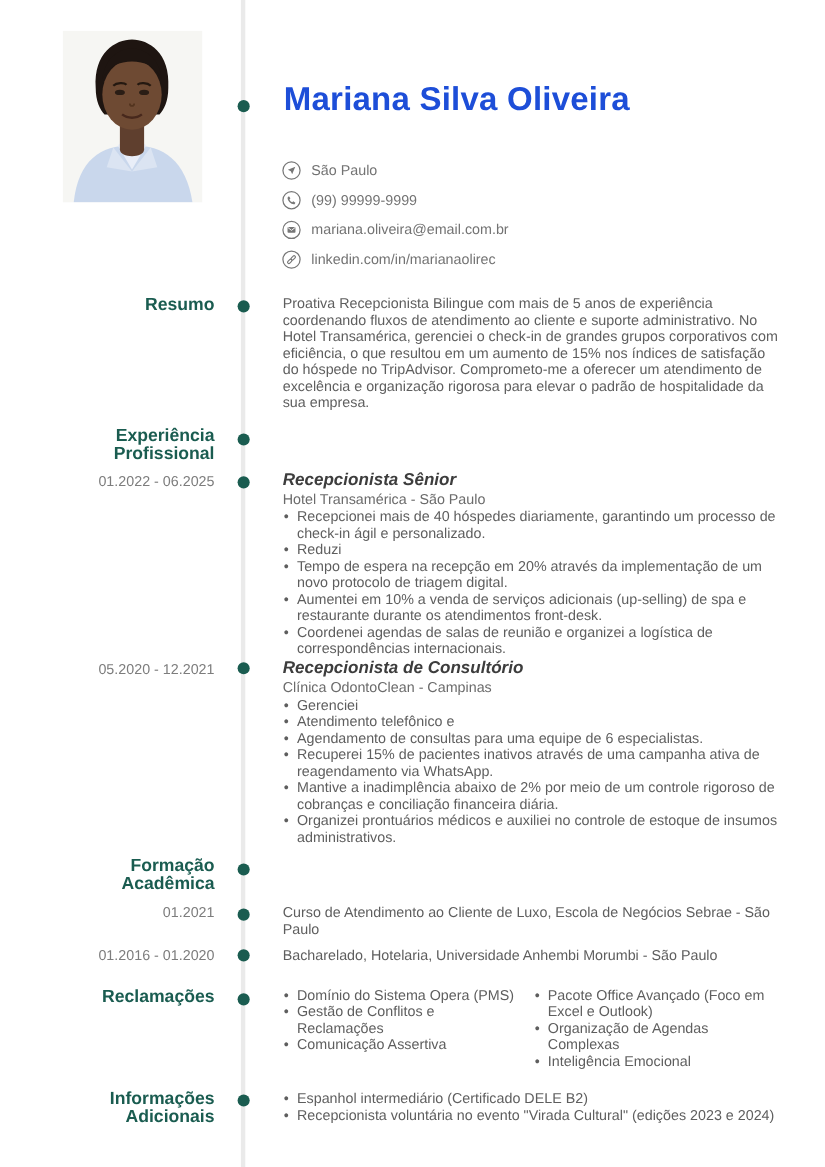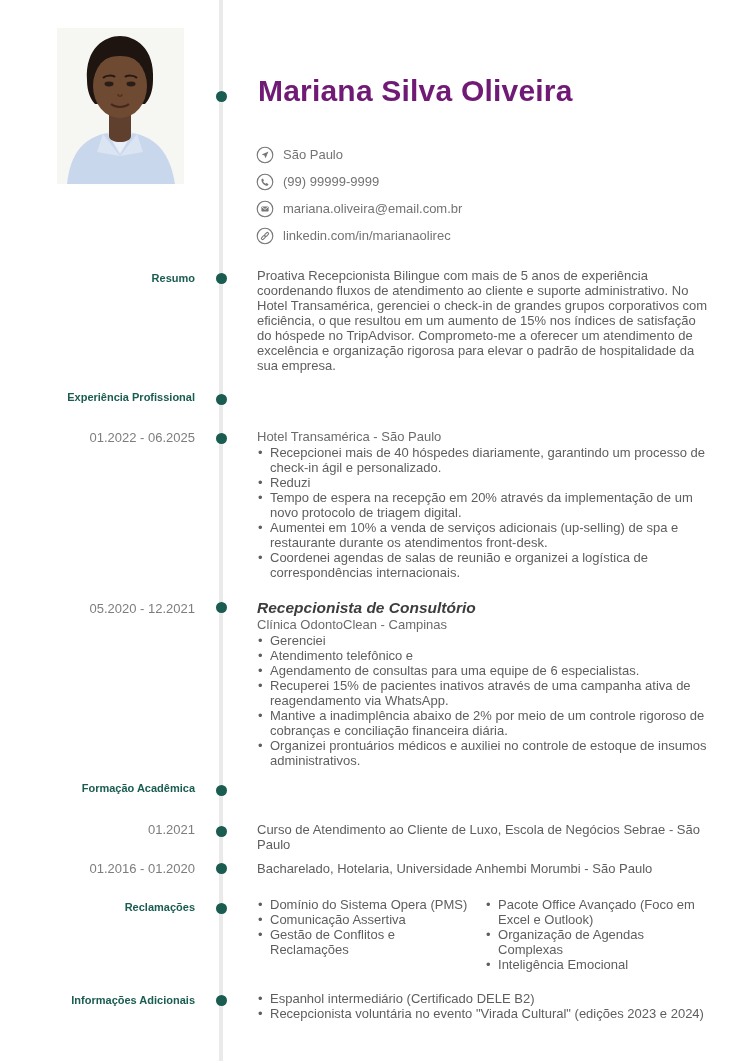--- a/index.html
+++ b/index.html
@@ -5,28 +5,28 @@
   * { margin:0; padding:0; box-sizing:border-box; }
   html,body { background:#fff; }
   body { font-family:"Liberation Sans", sans-serif; }
   .page{ position:relative; width:750px; height:1061px; background:#ffffff; overflow:hidden; }
 
   .timeline-line{ position:absolute; left:219px; top:0; width:4px; height:1061px; background:#eaeaea; }
   .dot{ position:absolute; left:215.5px; width:11px; height:11px; border-radius:50%; background:#1A5C50; }
 
   .photo{ position:absolute; left:57px; top:28px; width:127px; height:156px; overflow:hidden; background:#fbfbfa; }
 
-  .name{ position:absolute; left:258px; top:74px; font-size:30px; font-weight:bold; color:#701a75; letter-spacing:.2px; white-space:nowrap; }
+  .name{ position:absolute; left:258px; top:74px; font-size:30px; font-weight:bold; color:#1d4ed8; letter-spacing:.2px; white-space:nowrap; }
 
   .contacts{ position:absolute; left:256px; top:146px; }
   .contact-row{ display:flex; align-items:center; height:17px; margin-bottom:10px; }
   .contact-row svg{ width:18px; height:18px; flex:0 0 18px; }
   .contact-row .ctext{ margin-left:9px; font-size:13px; color:#737373; }
 
-  .side-label{ position:absolute; left:60px; width:135px; text-align:right; font-size:11px; line-height:16px; font-weight:bold; color:#1A5C50; }
+  .side-label{ position:absolute; left:60px; width:135px; text-align:right; font-size:16px; line-height:16px; font-weight:bold; color:#1A5C50; }
   .side-date{ position:absolute; left:60px; width:135px; text-align:right; font-size:13px; color:#7d7d7d; white-space:nowrap; }
 
   .content{ position:absolute; left:257px; width:452px; color:#5e5e5e; font-size:13px; line-height:15px; }
 
   .job-title{ font-size:15.5px; font-weight:bold; font-style:italic; color:#3d3d3d; line-height:17px; }
   .job-company{ font-size:13px; color:#6b6b6b; margin-top:1px; }
 
   ul.blist{ list-style:none; margin-top:1px; }
   ul.blist li{ position:relative; padding-left:13px; margin-bottom:0; }
   ul.blist li::before{ content:"•"; position:absolute; left:1px; top:0; color:#5e5e5e; }
@@ -118,20 +118,21 @@
     </div>
   </div>
 
   <div class="side-label" style="top:270px">Resumo</div>
   <div class="content" style="top:268px">Proativa Recepcionista Bilingue com mais de 5 anos de experiência coordenando fluxos de atendimento ao cliente e suporte administrativo. No Hotel Transamérica, gerenciei o check-in de grandes grupos corporativos com eficiência, o que resultou em um aumento de 15% nos índices de satisfação do hóspede no TripAdvisor. Comprometo-me a oferecer um atendimento de excelência e organização rigorosa para elevar o padrão de hospitalidade da sua empresa.</div>
 
   <div class="side-label" style="top:389px">Experiência Profissional</div>
 
   <div class="side-date" style="top:430px">01.2022 - 06.2025</div>
   <div class="content" style="top:428px">
+    <div class="job-title">Recepcionista Sênior</div>
     <div class="job-company">Hotel Transamérica - São Paulo</div>
     <ul class="blist">
       <li>Recepcionei mais de 40 hóspedes diariamente, garantindo um processo de check-in ágil e personalizado.</li>
       <li>Reduzi</li>
       <li>Tempo de espera na recepção em 20% através da implementação de um novo protocolo de triagem digital.</li>
       <li>Aumentei em 10% a venda de serviços adicionais (up-selling) de spa e restaurante durante os atendimentos front-desk.</li>
       <li>Coordenei agendas de salas de reunião e organizei a logística de correspondências internacionais.</li>
     </ul>
   </div>
 
@@ -154,22 +155,22 @@
   <div class="side-date" style="top:822px">01.2021</div>
   <div class="content" style="top:822px">Curso de Atendimento ao Cliente de Luxo, Escola de Negócios Sebrae - São Paulo</div>
 
   <div class="side-date" style="top:861px">01.2016 - 01.2020</div>
   <div class="content" style="top:861px">Bacharelado, Hotelaria, Universidade Anhembi Morumbi - São Paulo</div>
 
   <div class="side-label" style="top:899px">Reclamações</div>
   <div class="content cols" style="top:897px">
     <ul class="blist col1">
       <li>Domínio do Sistema Opera (PMS)</li>
+      <li>Gestão de Conflitos e Reclamações</li>
       <li>Comunicação Assertiva</li>
-      <li>Gestão de Conflitos e Reclamações</li>
     </ul>
     <ul class="blist col2">
       <li>Pacote Office Avançado (Foco em Excel e Outlook)</li>
       <li>Organização de Agendas Complexas</li>
       <li>Inteligência Emocional</li>
     </ul>
   </div>
 
   <div class="side-label" style="top:992px">Informações Adicionais</div>
   <div class="content" style="top:991px">

